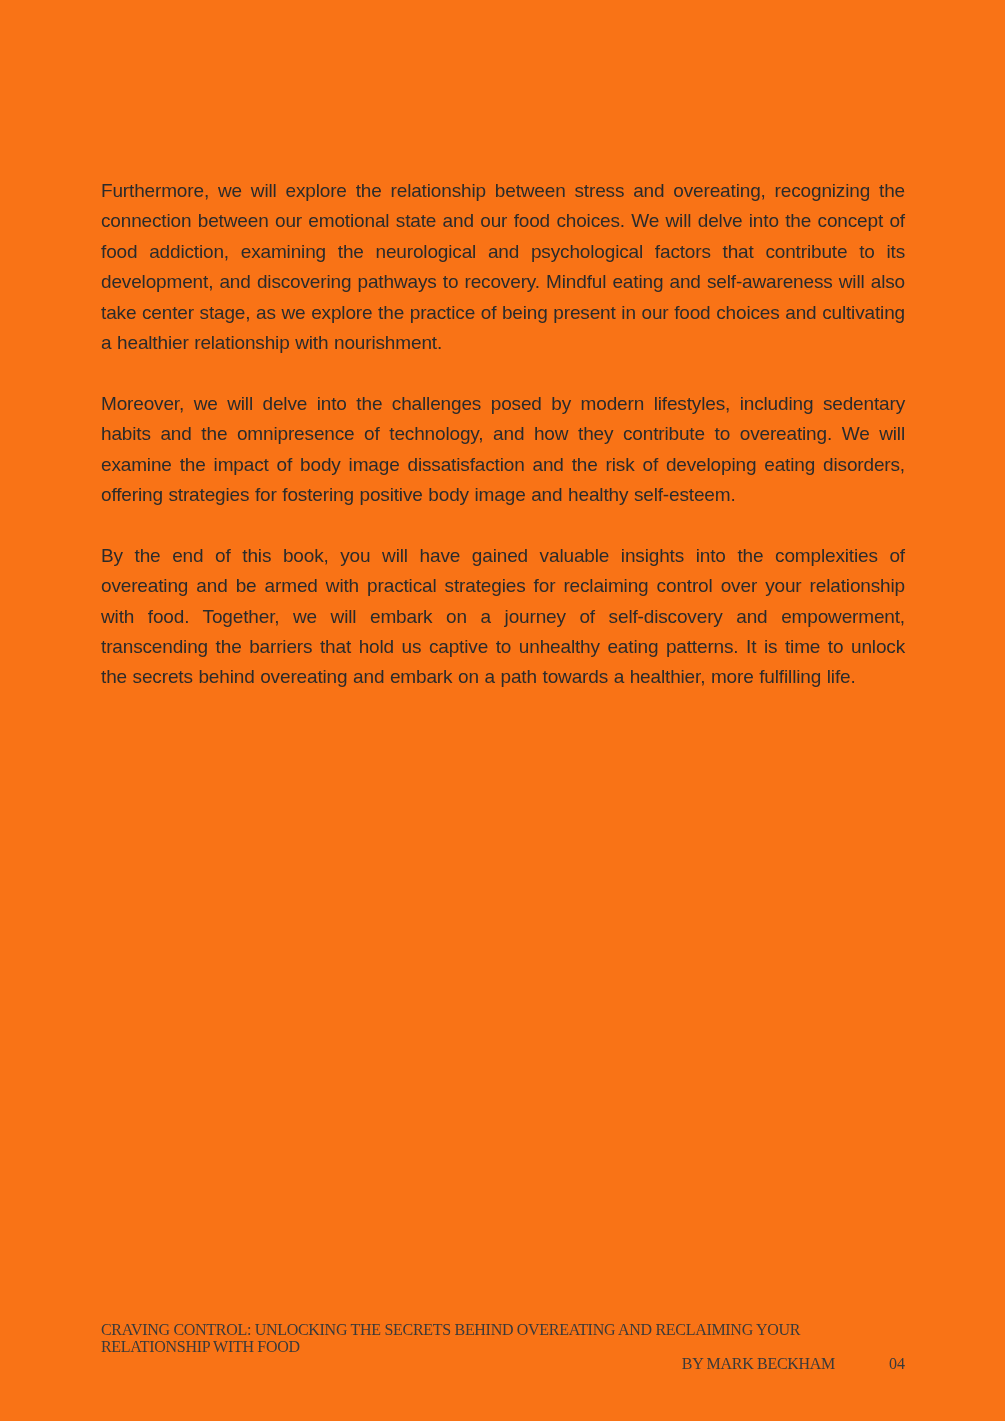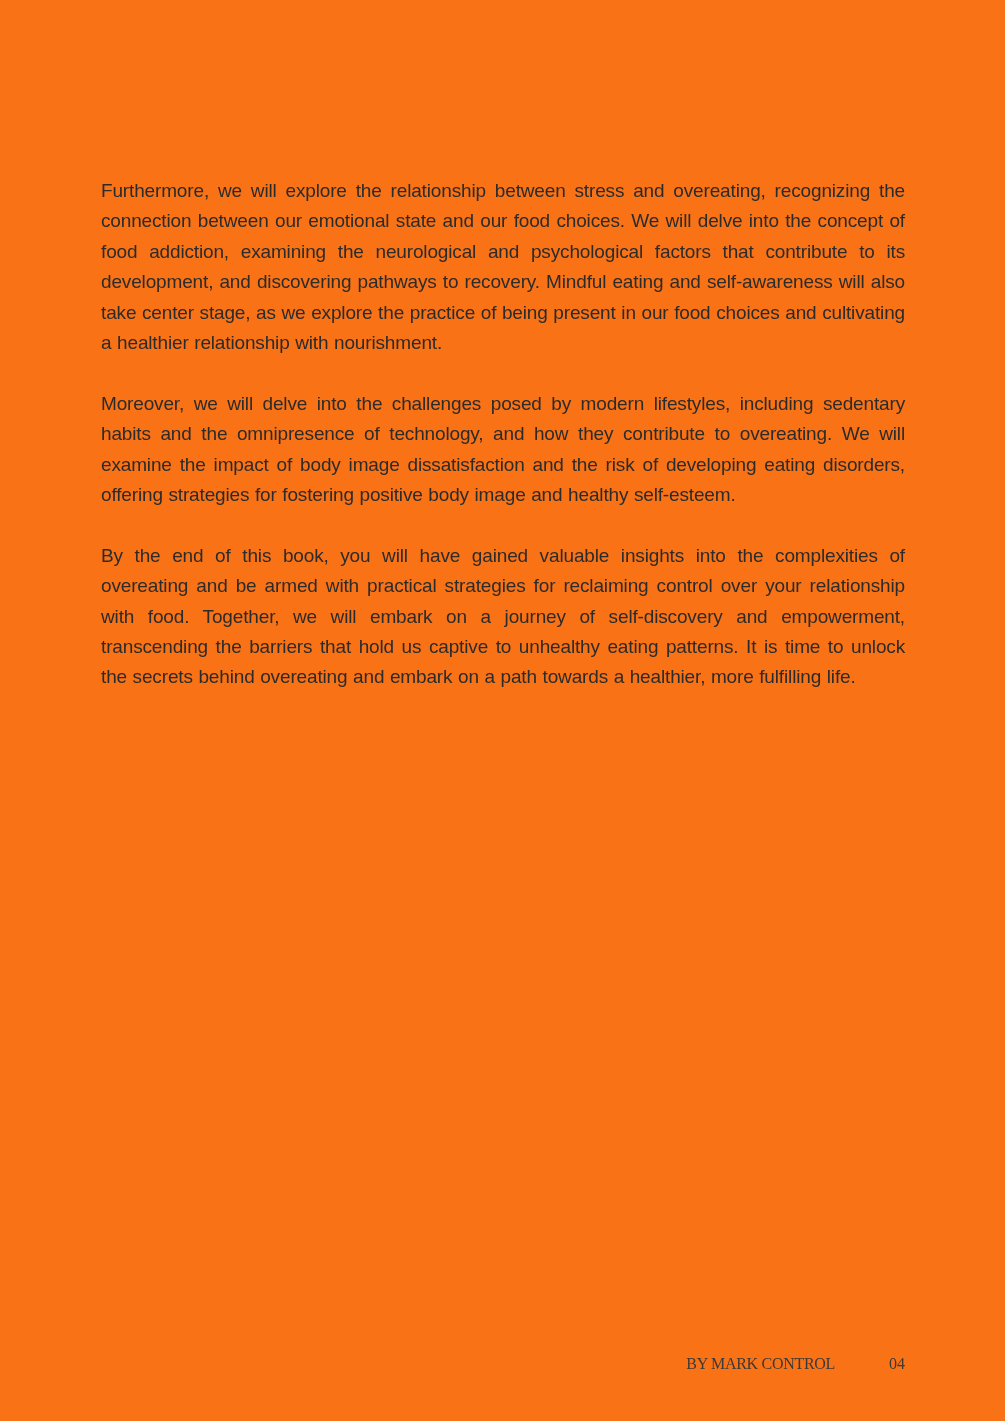--- a/index.html
+++ b/index.html
@@ -65,15 +65,16 @@
 </head>
 <body>
 
 <div class="page">
   <div class="body-text">
     <p>Furthermore, we will explore the relationship between stress and overeating, recognizing the connection between our emotional state and our food choices. We will delve into the concept of food addiction, examining the neurological and psychological factors that contribute to its development, and discovering pathways to recovery. Mindful eating and self-awareness will also take center stage, as we explore the practice of being present in our food choices and cultivating a healthier relationship with nourishment.</p>
     <p>Moreover, we will delve into the challenges posed by modern lifestyles, including sedentary habits and the omnipresence of technology, and how they contribute to overeating. We will examine the impact of body image dissatisfaction and the risk of developing eating disorders, offering strategies for fostering positive body image and healthy self-esteem.</p>
     <p>By the end of this book, you will have gained valuable insights into the complexities of overeating and be armed with practical strategies for reclaiming control over your relationship with food. Together, we will embark on a journey of self-discovery and empowerment, transcending the barriers that hold us captive to unhealthy eating patterns. It is time to unlock the secrets behind overeating and embark on a path towards a healthier, more fulfilling life.</p>
   </div>
 
-  <div class="footer-author">BY MARK CONTROL</div>
+  <div class="footer-title">CRAVING CONTROL: UNLOCKING THE SECRETS BEHIND OVEREATING AND RECLAIMING YOUR RELATIONSHIP WITH FOOD</div>
+  <div class="footer-author">BY MARK BECKHAM</div>
   <div class="footer-page">04</div>
 </div>
 
 </body></html>

